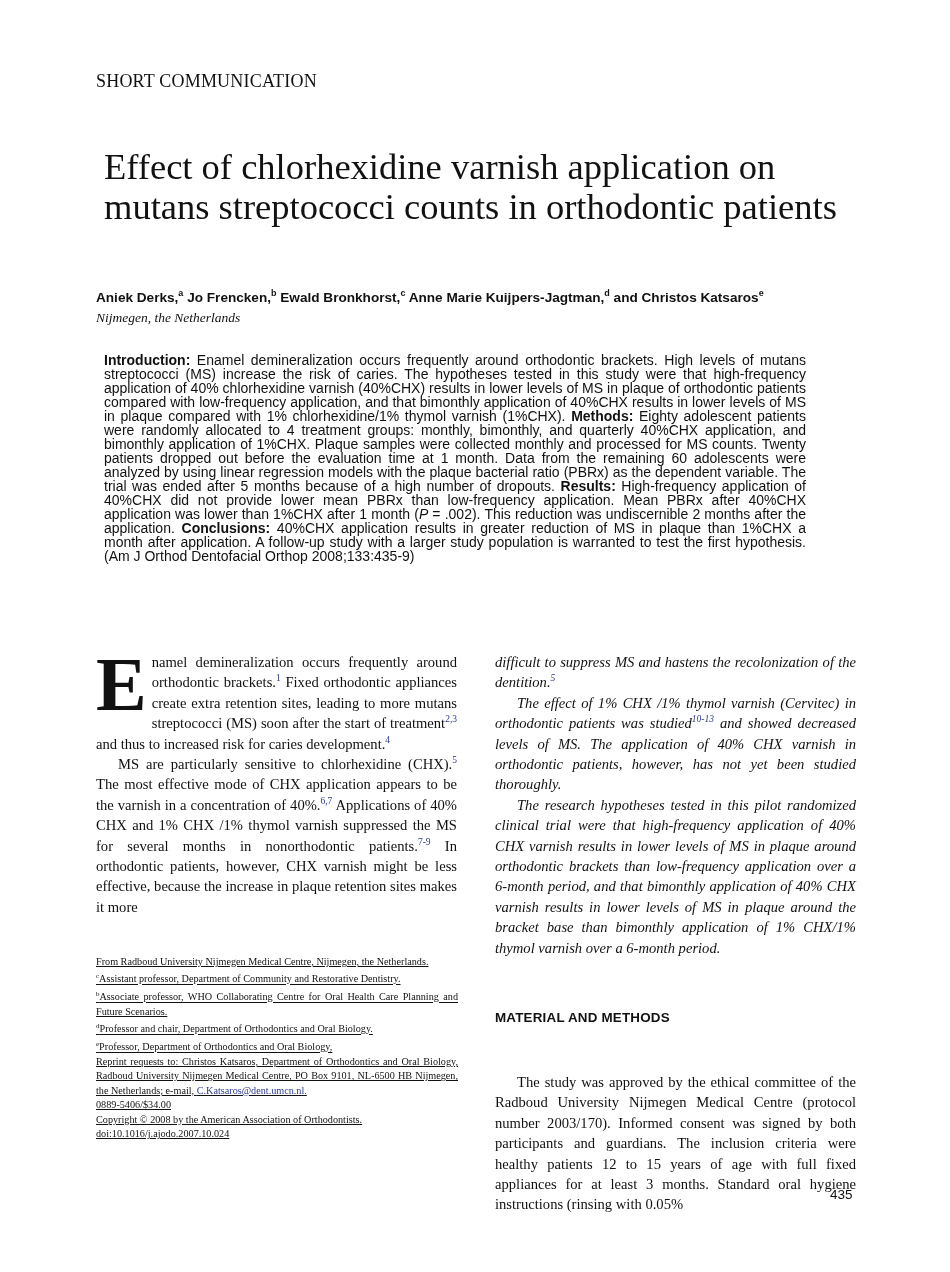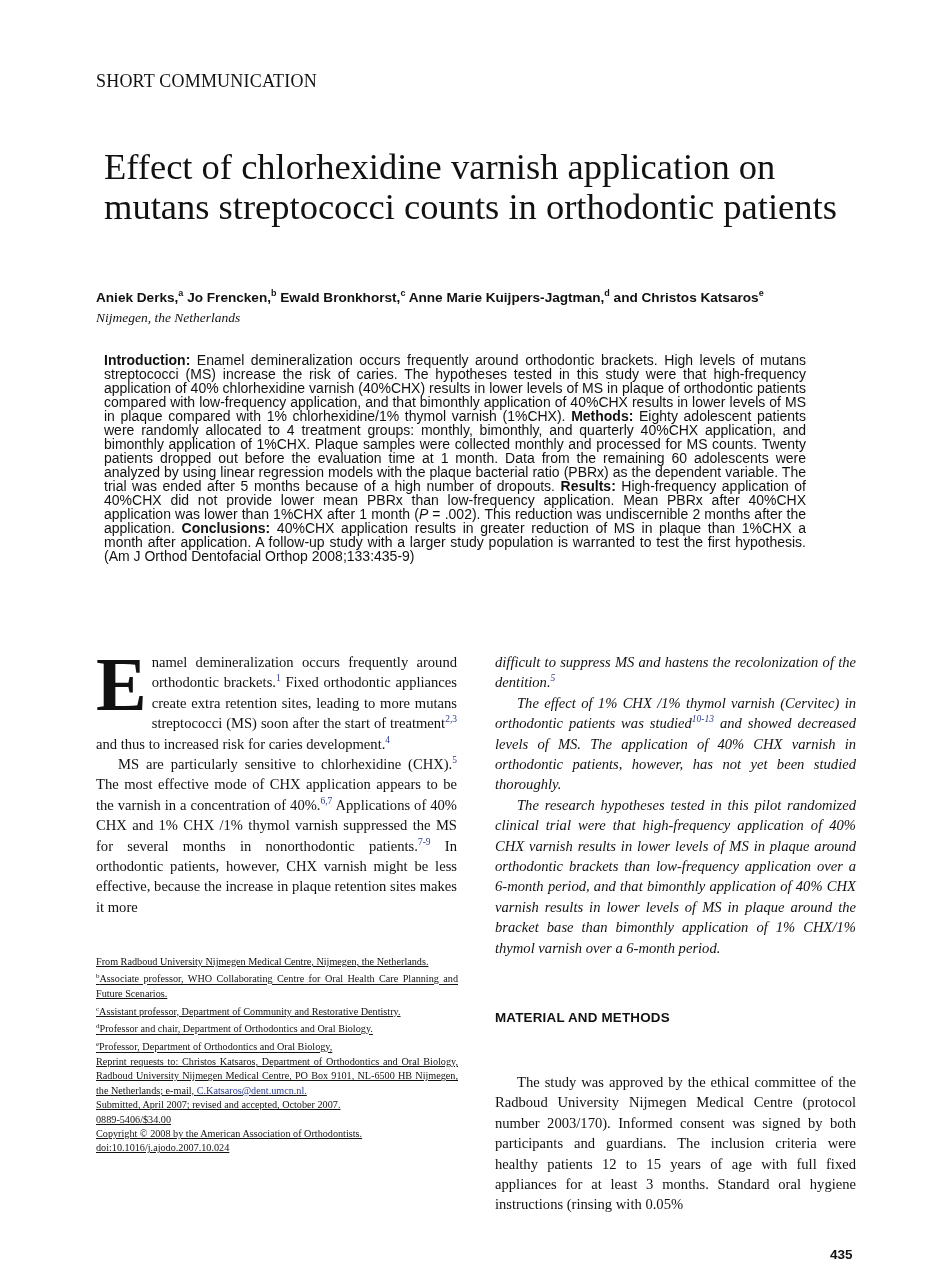--- a/index.html
+++ b/index.html
@@ -26,21 +26,21 @@
 
     #footnotes { position: absolute; left: 96px; top: 955px; width: 362px; font-size: 10.2px; line-height: 14.4px; text-decoration: underline; }
     #footnotes div { margin: 0; }
     #footnotes .j { text-align: justify; }
     #footnotes sup { font-size: 7px; }
     .email { color: #2a3a8c; }
 
     #methods-heading { position: absolute; left: 495px; top: 1010px; font-size: 13.4px; font-weight: bold; letter-spacing: 0.2px; }
     #methods-body { top: 1072px; }
 
-    #page-number { position: absolute; left: 830px; top: 1247px; font-size: 13.5px; font-weight: bold; }
+    #page-number { position: absolute; left: 830px; top: 1187px; font-size: 13.5px; font-weight: normal; }
   </style>
 </head>
 <body>
 
 <div id="section-label" class="serif">SHORT COMMUNICATION</div>
 
 <h1 id="title" class="serif">Effect of chlorhexidine varnish application on mutans streptococci counts in orthodontic patients</h1>
 
 <div id="authors" class="sans">
   <span>Aniek Derks,</span><sup>a</sup><span> Jo Frencken,</span><sup>b</sup><span> Ewald Bronkhorst,</span><sup>c</sup><span> Anne Marie Kuijpers-Jagtman,</span><sup>d</sup><span> and Christos Katsaros</span><sup>e</sup>
@@ -50,26 +50,25 @@
 
 <p id="abstract" class="sans"><b>Introduction:</b><span> Enamel demineralization occurs frequently around orthodontic brackets. High levels of mutans streptococci (MS) increase the risk of caries. The hypotheses tested in this study were that high-frequency application of 40% chlorhexidine varnish (40%CHX) results in lower levels of MS in plaque of orthodontic patients compared with low-frequency application, and that bimonthly application of 40%CHX results in lower levels of MS in plaque compared with 1% chlorhexidine/1% thymol varnish (1%CHX). </span><b>Methods:</b><span> Eighty adolescent patients were randomly allocated to 4 treatment groups: monthly, bimonthly, and quarterly 40%CHX application, and bimonthly application of 1%CHX. Plaque samples were collected monthly and processed for MS counts. Twenty patients dropped out before the evaluation time at 1 month. Data from the remaining 60 adolescents were analyzed by using linear regression models with the plaque bacterial ratio (PBRx) as the dependent variable. The trial was ended after 5 months because of a high number of dropouts. </span><b>Results:</b><span> High-frequency application of 40%CHX did not provide lower mean PBRx than low-frequency application. Mean PBRx after 40%CHX application was lower than 1%CHX after 1 month (</span><i>P</i><span> = .002). This reduction was undiscernible 2 months after the application. </span><b>Conclusions:</b><span> 40%CHX application results in greater reduction of MS in plaque than 1%CHX a month after application. A follow-up study with a larger study population is warranted to test the first hypothesis. (Am J Orthod Dentofacial Orthop 2008;133:435-9)</span></p>
 
 <div id="col-left" class="col serif">
   <p><span class="dropcap">E</span><span>namel demineralization occurs frequently around orthodontic brackets.</span><span class="ref">1</span><span> Fixed orthodontic appliances create extra retention sites, leading to more mutans streptococci (MS) soon after the start of treatment</span><span class="ref">2,3</span><span> and thus to increased risk for caries development.</span><span class="ref">4</span></p>
   <p class="indent"><span>MS are particularly sensitive to chlorhexidine (CHX).</span><span class="ref">5</span><span> The most effective mode of CHX application appears to be the varnish in a concentration of 40%.</span><span class="ref">6,7</span><span> Applications of 40% CHX and 1% CHX /1% thymol varnish suppressed the MS for several months in nonorthodontic patients.</span><span class="ref">7-9</span><span> In orthodontic patients, however, CHX varnish might be less effective, because the increase in plaque retention sites makes it more</span></p>
 </div>
 
 <div id="footnotes" class="serif">
   <div class="j">From Radboud University Nijmegen Medical Centre, Nijmegen, the Netherlands.</div>
+  <div class="j"><sup>c</sup><span>Assistant professor, Department of Community and Restorative Dentistry.</span></div>
   <div class="j"><sup>b</sup><span>Associate professor, WHO Collaborating Centre for Oral Health Care Planning and Future Scenarios.</span></div>
-  <div class="j"><sup>c</sup><span>Assistant professor, Department of Community and Restorative Dentistry.</span></div>
   <div class="j"><sup>d</sup><span>Professor and chair, Department of Orthodontics and Oral Biology.</span></div>
   <div class="j"><sup>e</sup><span>Professor, Department of Orthodontics and Oral Biology,</span></div>
   <div class="j"><span>Reprint requests to: Christos Katsaros, Department of Orthodontics and Oral Biology, Radboud University Nijmegen Medical Centre, PO Box 9101, NL-6500 HB Nijmegen, the Netherlands; e-mail, </span><span class="email">C.Katsaros@dent.umcn.nl.</span></div>
-  <div>Submitted, April 2007; revised and accepted, October 2007.</div>
   <div>0889-5406/$34.00</div>
   <div>Copyright © 2008 by the American Association of Orthodontists.</div>
   <div>doi:10.1016/j.ajodo.2007.10.024</div>
 </div>
 
 <div id="col-right" class="col serif">
   <p><span>difficult to suppress MS and hastens the recolonization of the dentition.</span><span class="ref">5</span></p>
   <p class="indent"><span>The effect of 1% CHX /1% thymol varnish (Cervitec) in orthodontic patients was studied</span><span class="ref">10-13</span><span> and showed decreased levels of MS. The application of 40% CHX varnish in orthodontic patients, however, has not yet been studied thoroughly.</span></p>
   <p class="indent">The research hypotheses tested in this pilot randomized clinical trial were that high-frequency application of 40% CHX varnish results in lower levels of MS in plaque around orthodontic brackets than low-frequency application over a 6-month period, and that bimonthly application of 40% CHX varnish results in lower levels of MS in plaque around the bracket base than bimonthly application of 1% CHX/1% thymol varnish over a 6-month period.</p>
 </div>

